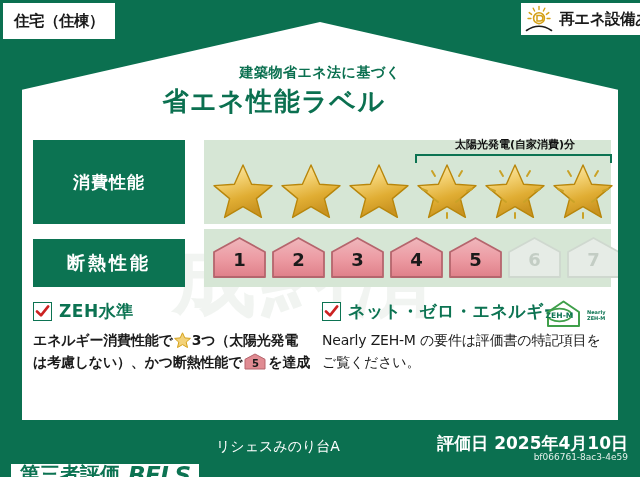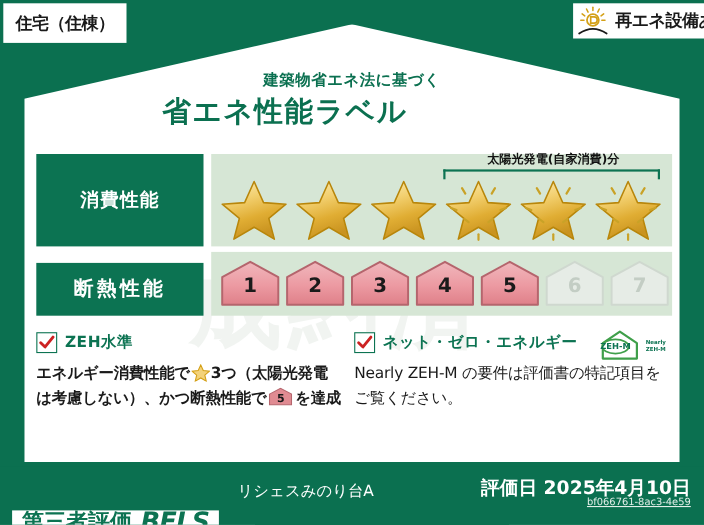--- a/index.html
+++ b/index.html
@@ -27,21 +27,21 @@
     background:#ffffff;
     clip-path:polygon(0% 17.0%, 50% 0%, 100% 17.0%, 100% 100%, 0% 100%);
   }
   .panel-inner{position:absolute;left:0;top:0;width:596px;height:398px;}
 
   .title-sub{
     position:absolute;left:0;top:42px;width:596px;text-align:center;
     font-size:14px;font-weight:bold;color:#0b7050;letter-spacing:0.5px;
   }
   .title-main{
-    position:absolute;left:1px;top:62px;width:472px;text-align:center;
+    position:absolute;left:16px;top:62px;width:472px;text-align:center;
     font-size:26px;font-weight:bold;color:#0b7050;letter-spacing:1.5px;
   }
 
   
   .watermark{
     position:absolute;left:150px;top:200px;width:320px;height:120px;
     font-size:84px;font-weight:bold;color:rgba(120,150,120,0.10);
     letter-spacing:6px;pointer-events:none;user-select:none;
     font-family:"DejaVu Sans","Liberation Sans",sans-serif;
   }
@@ -51,21 +51,21 @@
   .row-energy{top:118px;height:84px;}
   .row-insul{top:207px;height:58px;}
 
   .row-key{
     background:#0c7352;color:#ffffff;font-weight:bold;
     display:flex;flex-direction:column;align-items:center;justify-content:center;
     flex:0 0 152px;line-height:1.22;font-size:17px;letter-spacing:1px;
   }
   .row-key.single{font-size:18px;letter-spacing:3px;margin-top:10px;}
   .row-val{
-    flex:1 1 auto;background:#d6e6d5;margin-left:7px;position:relative;
+    flex:1 1 auto;background:#d6e6d5;margin-left:19px;position:relative;
   }
 
   
   .stars{position:absolute;left:6px;right:6px;bottom:3px;top:18px;
          display:flex;align-items:center;justify-content:flex-start;gap:2px;}
   .star-wrap{position:relative;width:66px;height:62px;flex:0 0 66px;}
   .star-wrap svg{position:absolute;left:0;top:0;width:66px;height:62px;}
 
   .solar-bracket{
     position:absolute;left:211px;top:14px;width:197px;height:9px;
@@ -89,21 +89,21 @@
 
   
   .checks{position:absolute;left:11px;top:276px;width:578px;height:92px;display:flex;}
   .check-col{flex:1 1 50%;position:relative;padding-right:8px;box-sizing:border-box;}
   .check-head{display:flex;align-items:center;gap:7px;height:26px;}
   .check-box{
     width:19px;height:19px;flex:0 0 19px;border:1.6px solid #0c7352;background:#fff;
     position:relative;box-sizing:border-box;
   }
   .check-box svg{position:absolute;left:1px;top:1px;width:15px;height:15px;}
-  .check-title{font-size:14px;font-weight:bold;color:#0c7352;letter-spacing:0.5px;}
+  .check-title{font-size:17px;font-weight:bold;color:#0c7352;letter-spacing:0.5px;}
   .check-body{
     margin-top:6px;font-size:14px;line-height:1.55;color:#1a1a1a;font-weight:bold;
     letter-spacing:-0.2px;
   }
   .check-body.latin{font-weight:normal;}
   .inline-star{display:inline-block;width:17px;height:16px;vertical-align:-3px;margin:0 1px;}
   .inline-house{
     display:inline-block;width:22px;height:17px;vertical-align:-3px;margin:0 2px;position:relative;
   }
   .inline-house svg{position:absolute;left:0;top:0;width:22px;height:17px;}
@@ -129,21 +129,20 @@
   .bldg-name{
     position:absolute;left:216px;top:14px;font-size:14px;color:#ffffff;letter-spacing:0px;
   }
   .eval-date{
     position:absolute;right:12px;top:8px;font-size:17px;font-weight:bold;color:#ffffff;
     text-align:right;white-space:nowrap;
   }
   .eval-id{
     position:absolute;right:12px;top:28px;font-size:9px;color:#e3efe9;text-align:right;
     font-family:"DejaVu Sans","Liberation Sans",sans-serif;
-    text-decoration:underline;
   }
 </style>
 </head>
 <body>
 
 <div class="label-root">
 
   <div class="corner-badge badge-left">
     <span>住宅（住棟）</span>
   </div>

